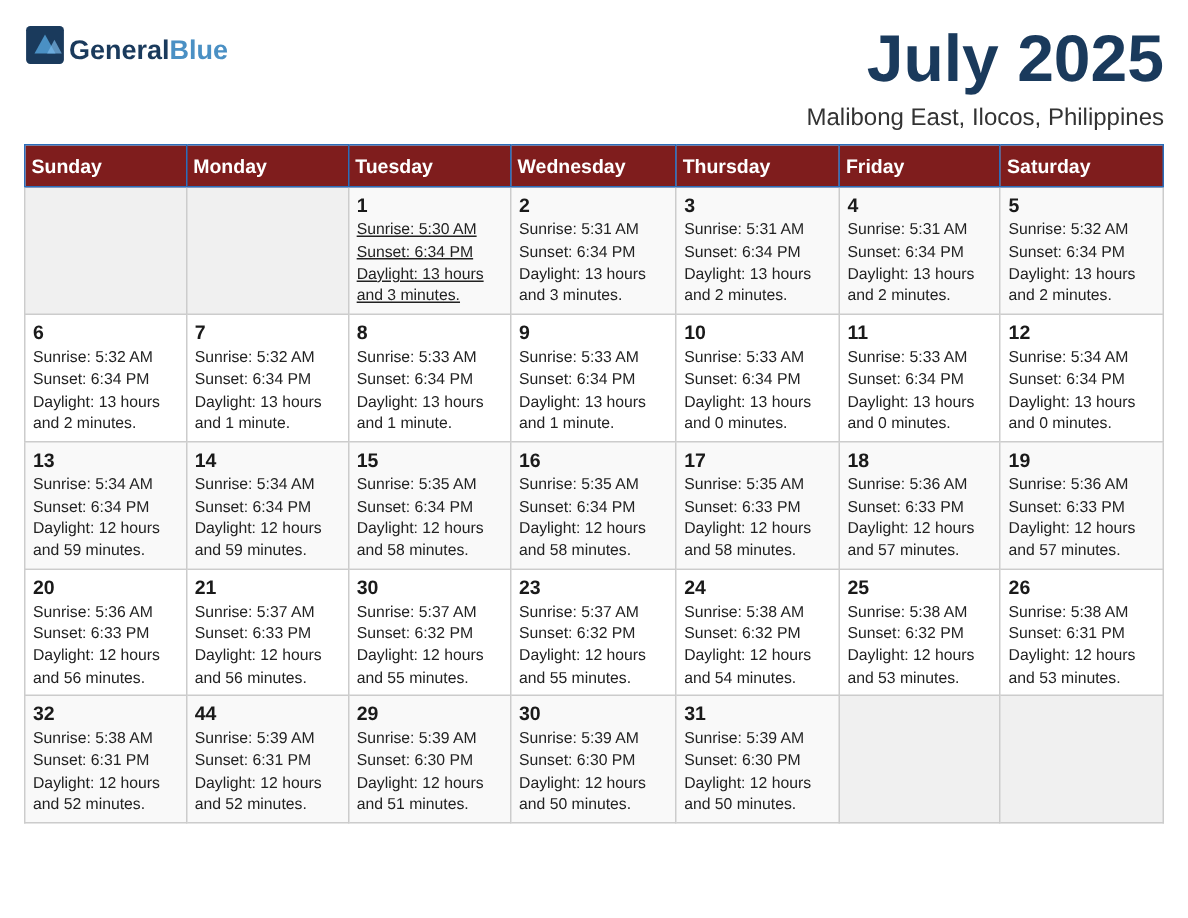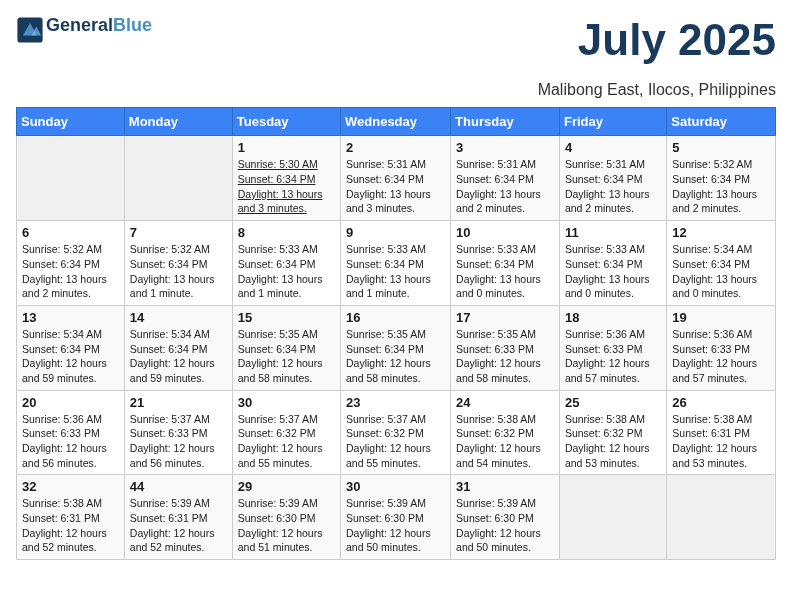--- a/index.html
+++ b/index.html
@@ -11,21 +11,21 @@
       padding: 16px;
     }
     .header {
       display: flex;
       align-items: flex-start;
       justify-content: space-between;
       margin-bottom: 8px;
     }
     .logo {
       display: flex;
-      align-items: flex-start;
+      align-items: flex-end;
     }
     .logo-text {
       font-size: 18px;
       font-weight: bold;
       color: #1a3a5c;
       line-height: 1.1;
     }
     .logo-text span {
       color: #4a90c4;
     }
@@ -39,29 +39,29 @@
     }
     .month-year {
       font-size: 44px;
       font-weight: bold;
       color: #1a3a5c;
       line-height: 1.1;
     }
     .location {
       font-size: 16px;
       color: #333;
-      margin-top: 17px;
+      margin-top: 6px;
     }
     table {
       width: 100%;
       border-collapse: collapse;
       font-size: 11px;
     }
     thead tr th {
-      background: #3b82f6;
+      background: #7f1d1d;
       color: #fff;
       padding: 6px 4px;
       text-align: left;
       font-size: 13px;
       font-weight: bold;
       border: 1px solid #2a6ebb;
     }
     tbody tr td {
       border: 1px solid #ccc;
       vertical-align: top;

